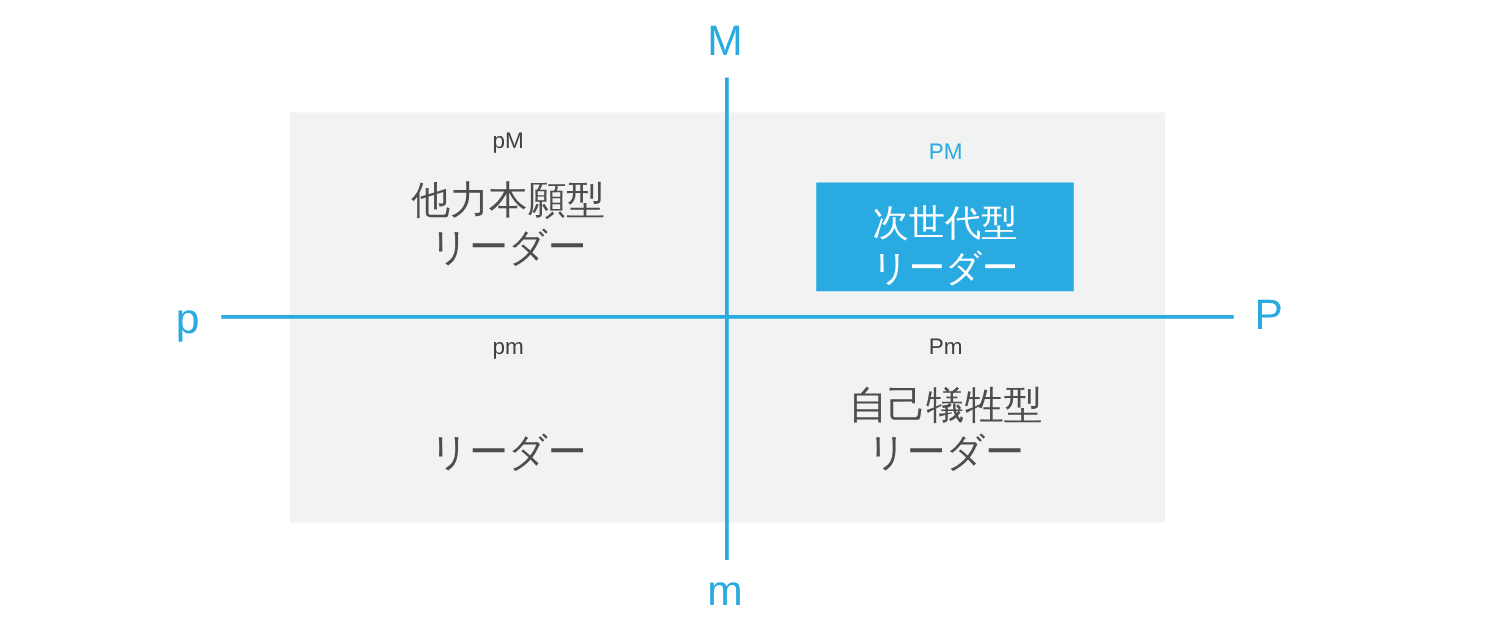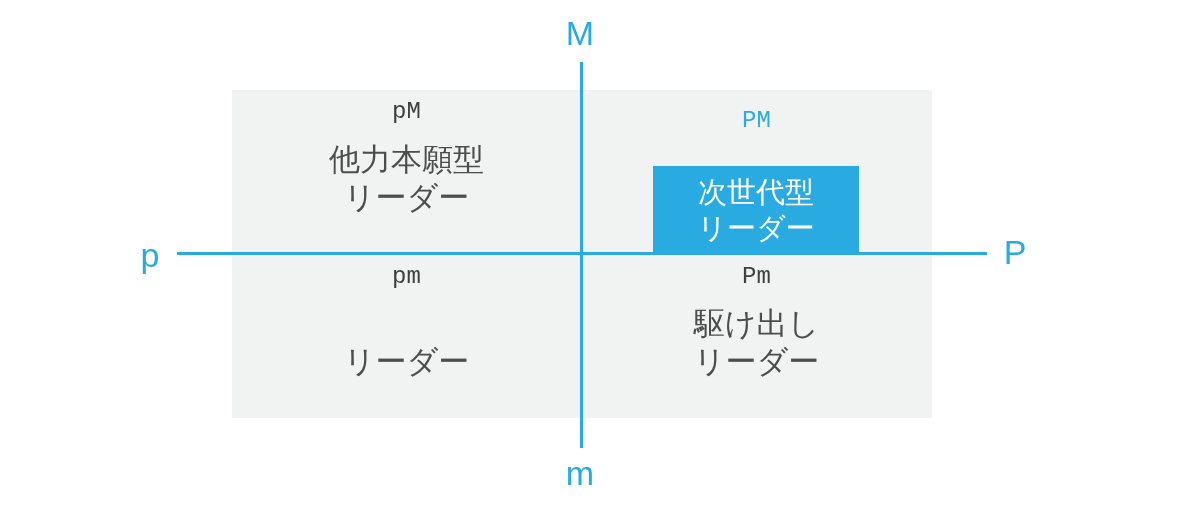--- a/index.html
+++ b/index.html
@@ -23,39 +23,38 @@
   .axis-label.left   { left:125px; top:238px; width:50px; }
   .axis-label.right  { left:990px; top:235px; width:50px; }
 
   .q { position:absolute; text-align:center; }
   .q-tl { left:232px; top:90px;  width:349px; height:163px; }
   .q-tr { left:581px; top:90px;  width:351px; height:163px; }
   .q-bl { left:232px; top:253px; width:349px; height:165px; }
   .q-br { left:581px; top:253px; width:351px; height:165px; }
 
   .q-code {
-    position:absolute; left:0; right:0; font-size:24px; line-height:22px;
+    position:absolute; left:0; right:0; font-size:18px; line-height:22px;
     color:#3f3f3f;
-    font-family:Liberation Mono, monospace;
   }
   .q-code.accent { color:#29abe2; }
   .q-tl .q-code { top:11px; }
   .q-tr .q-code { top:20px; }
   .q-bl .q-code, .q-br .q-code { top:13px; }
 
   .q-title {
     position:absolute; left:0; right:0; font-size:31px; line-height:38px;
     color:#4d4d4d;
   }
   .q-tl .q-title { top:51px; }
   .q-bl .q-title, .q-br .q-title { top:52px; }
 
   .q-highlight-box {
-    position:absolute; left:72px; top:76px; width:206px; height:87px;
-    background:#29abe2; display:flex; align-items:center; justify-content:center;
+    position:absolute; left:72px; top:56px; width:206px; height:87px;
+    background:#29abe2; display:flex; align-items:flex-end; justify-content:center;
   }
   .q-highlight-box .q-title {
     position:static; color:#ffffff; font-size:29px; line-height:36px;
   }
 </style>
 </head>
 <body>
 
 <div class="stage">
 
@@ -91,18 +90,18 @@
     <div class="q-code">pm</div>
     <div class="q-title">
       <br>
       <span>リーダー</span>
     </div>
   </div>
 
   <div class="q q-br">
     <div class="q-code">Pm</div>
     <div class="q-title">
-      <span>駆け出し</span><br>
+      <span>自己犠牲型</span><br>
       <span>リーダー</span>
     </div>
   </div>
 
 </div>
 
 </body></html>

